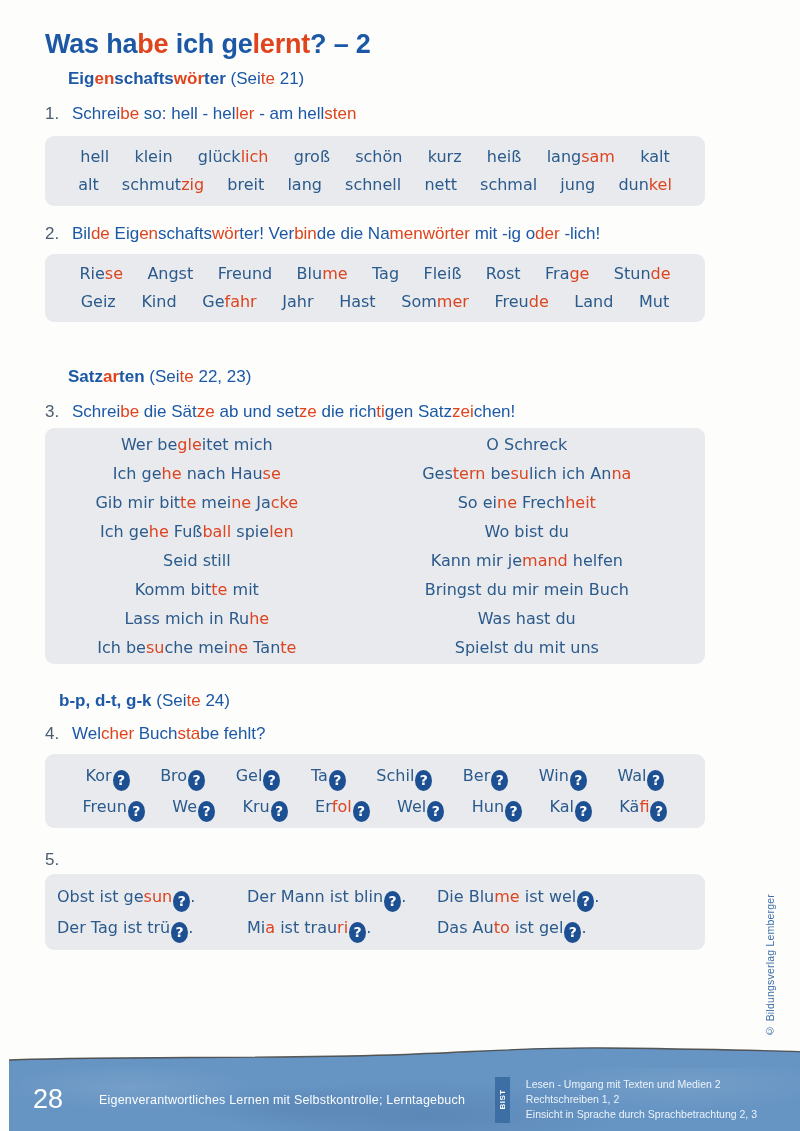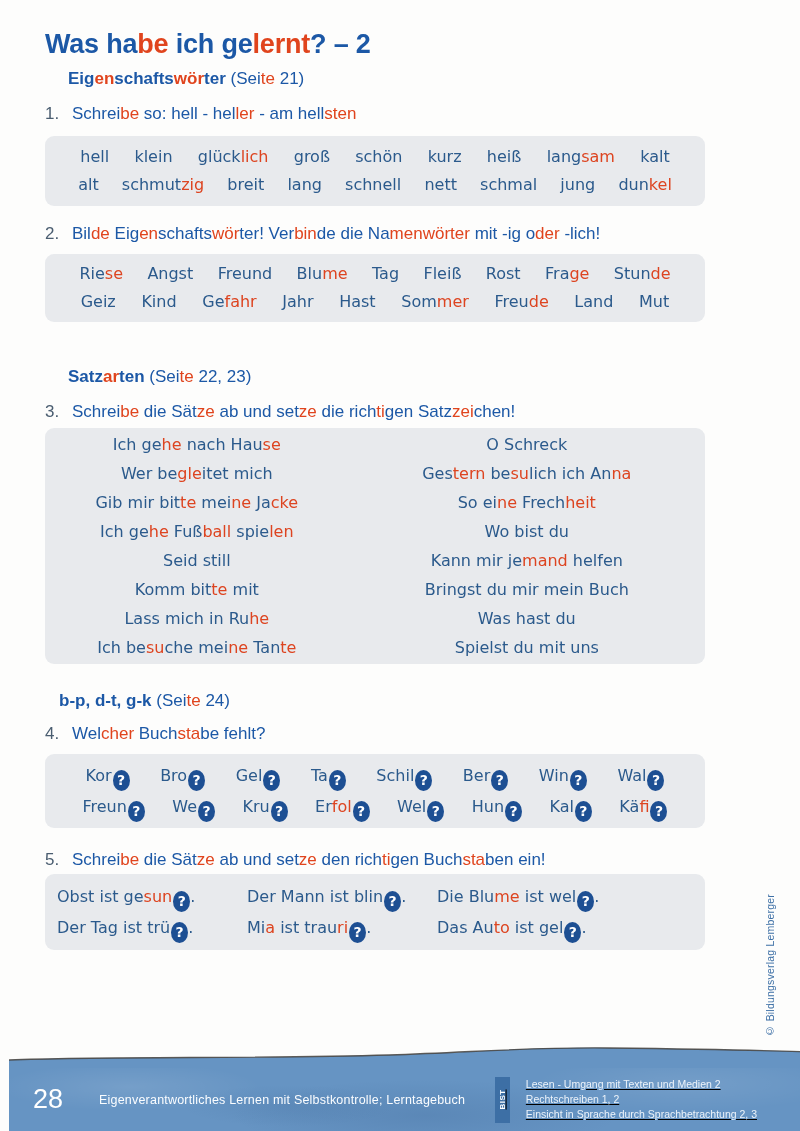--- a/index.html
+++ b/index.html
@@ -55,21 +55,21 @@
   .wave{display:block;width:800px;height:24px;}
   .band{height:63px;background:#6694c3;
         background-image:
           radial-gradient(ellipse 220px 40px at 15% 30%,rgba(255,255,255,.10),transparent 60%),
           radial-gradient(ellipse 300px 55px at 52% 75%,rgba(25,60,110,.14),transparent 65%),
           radial-gradient(ellipse 260px 45px at 85% 25%,rgba(255,255,255,.09),transparent 60%),
           radial-gradient(ellipse 180px 35px at 35% 60%,rgba(30,70,120,.10),transparent 60%);
         display:flex;align-items:center;}
   .pagenum{font-size:27px;color:#fff;padding-left:24px;font-weight:400;}
   .footlabel{font-size:12.5px;color:#fbfdff;margin-left:36px;letter-spacing:.2px;}
-  .bist{display:flex;gap:16px;margin-left:auto;margin-right:52px;align-items:center;text-decoration:underline;}
+  .bist{display:flex;gap:16px;margin-left:auto;margin-right:52px;align-items:center;}
   .bist-tab{width:15px;height:46px;background:#3d6fa5;display:flex;align-items:center;justify-content:center;flex:0 0 15px;}
   .bist-tab span{transform:rotate(-90deg);font-size:8px;font-weight:bold;color:#fff;letter-spacing:.5px;}
   .bist-lines{font-size:10.5px;color:#ecf3fa;line-height:1.45;}
 </style>
 </head>
 <body>
 
 <div class="page">
   <div class="content">
 
@@ -139,22 +139,22 @@
 
     <div class="heading print mt"><span class="b">Satz</span><span class="r">ar</span><span class="b">ten</span><span class="b nw"> (Sei</span><span class="r nw">te</span><span class="b nw"> 22, 23)</span></div>
 
     <div class="task print">
       <span class="num">3.</span>
       <span class="txt"><span class="b">Schrei</span><span class="r">be</span><span class="b"> die Sät</span><span class="r">ze</span><span class="b"> ab und set</span><span class="r">ze</span><span class="b"> die rich</span><span class="r">ti</span><span class="b">gen Satz</span><span class="r">zei</span><span class="b">chen!</span></span>
     </div>
 
     <div class="box script" id="box3">
       <div class="col left">
+          <div class="sline"><span class="b">Wer be</span><span class="r">gle</span><span class="b">itet mich</span></div>
           <div class="sline"><span class="b">Ich ge</span><span class="r">he</span><span class="b"> nach Hau</span><span class="r">se</span></div>
-          <div class="sline"><span class="b">Wer be</span><span class="r">gle</span><span class="b">itet mich</span></div>
           <div class="sline"><span class="b">Gib mir bit</span><span class="r">te</span><span class="b"> mei</span><span class="r">ne</span><span class="b"> Ja</span><span class="r">cke</span></div>
           <div class="sline"><span class="b">Ich ge</span><span class="r">he</span><span class="b"> Fuß</span><span class="r">ball</span><span class="b"> spie</span><span class="r">len</span></div>
           <div class="sline"><span class="b">Seid still</span></div>
           <div class="sline"><span class="b">Komm bit</span><span class="r">te</span><span class="b"> mit</span></div>
           <div class="sline"><span class="b">Lass mich in Ru</span><span class="r">he</span></div>
           <div class="sline"><span class="b">Ich be</span><span class="r">su</span><span class="b">che mei</span><span class="r">ne</span><span class="b"> Tan</span><span class="r">te</span></div>
         </div>
       <div class="col right">
           <div class="sline"><span class="b">O Schreck</span></div>
           <div class="sline"><span class="b">Ges</span><span class="r">tern</span><span class="b"> be</span><span class="r">su</span><span class="b">lich ich An</span><span class="r">na</span></div>
@@ -192,21 +192,20 @@
           <span class="item"><span class="b">Er</span><span class="r">fol</span><span class="qbadge">?</span></span>
           <span class="item"><span class="b">Wel</span><span class="qbadge">?</span></span>
           <span class="item"><span class="b">Hun</span><span class="qbadge">?</span></span>
           <span class="item"><span class="b">Kal</span><span class="qbadge">?</span></span>
           <span class="item"><span class="b">Kä</span><span class="r">fi</span><span class="qbadge">?</span></span>
         </div>
       </div>
 
     <div class="task print" style="margin-top:20px">
       <span class="num">5.</span>
-      <span class="txt"><span class="b">Schrei</span><span class="r">be</span><span class="b"> die Sät</span><span class="r">ze</span><span class="b"> ab und set</span><span class="r">ze</span><span class="b"> den rich</span><span class="r">ti</span><span class="b">gen Buch</span><span class="r">sta</span><span class="b">ben ein!</span></span>
     </div>
 
     <div class="box script" id="box5">
         <div class="row">
           <span class="item"><span class="b">Obst ist ge</span><span class="r">sun</span><span class="qbadge">?</span><span class="b">.</span></span>
           <span class="item"><span class="b">Der Mann ist blin</span><span class="qbadge">?</span><span class="b">.</span></span>
           <span class="item"><span class="b">Die Blu</span><span class="r">me</span><span class="b"> ist wel</span><span class="qbadge">?</span><span class="b">.</span></span>
         </div>
         <div class="row">
           <span class="item"><span class="b">Der Tag ist trü</span><span class="qbadge">?</span><span class="b">.</span></span>

